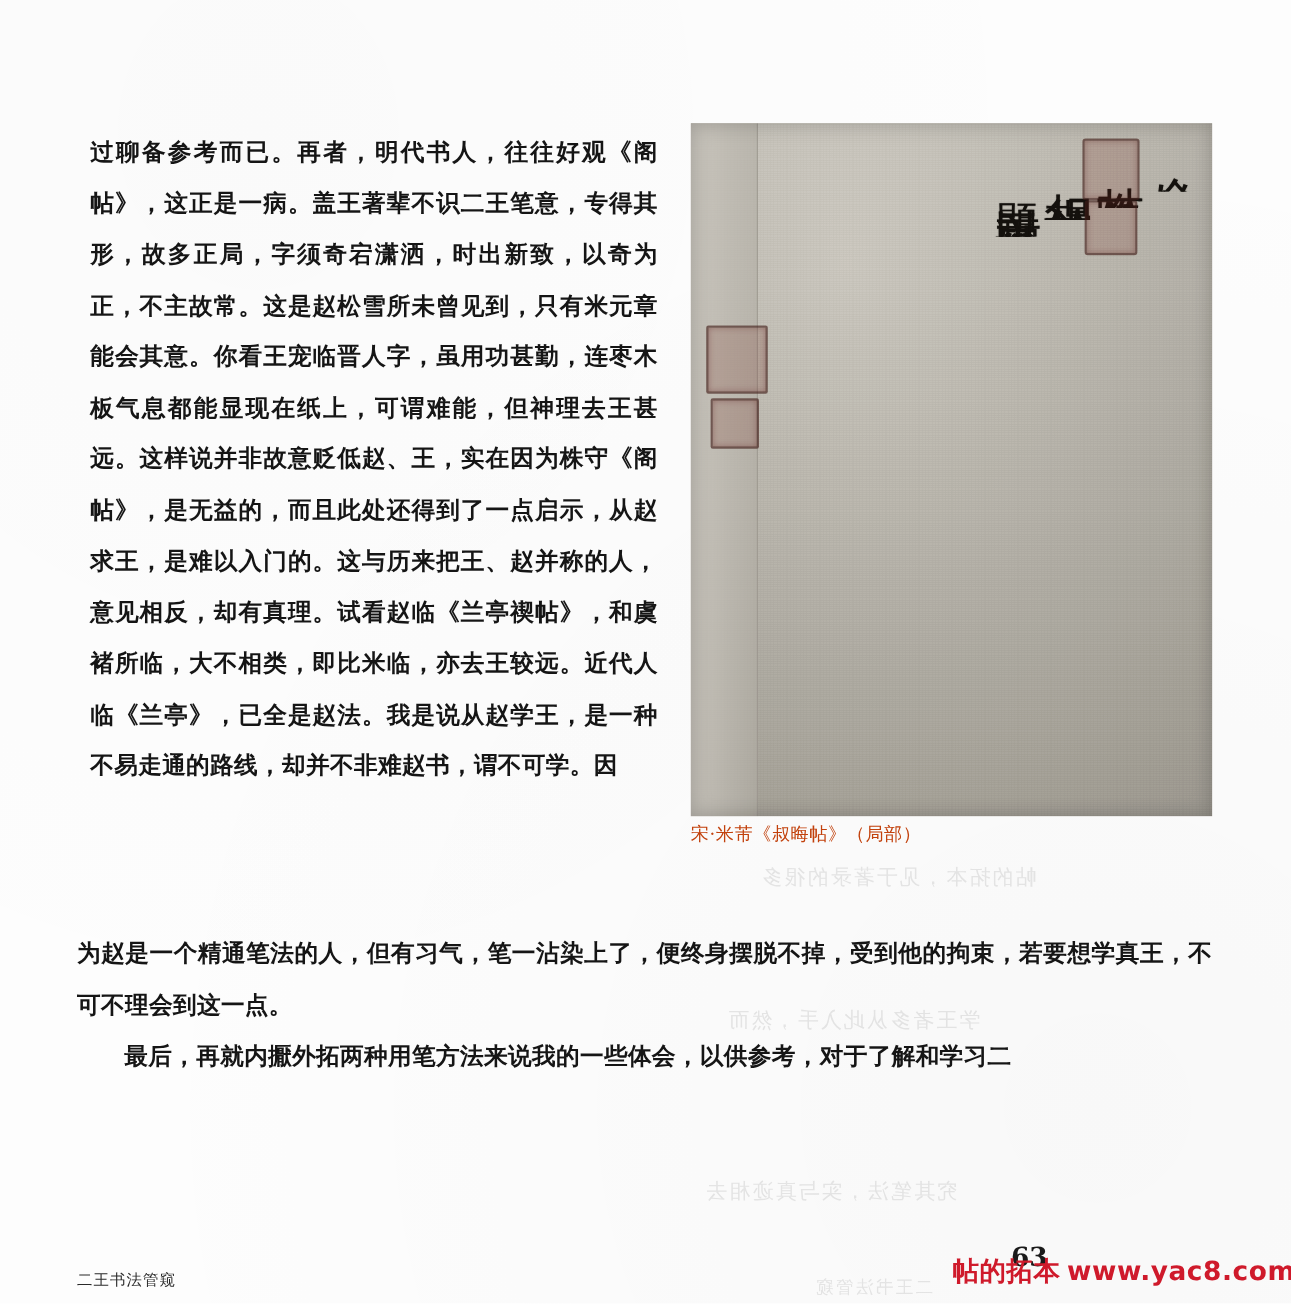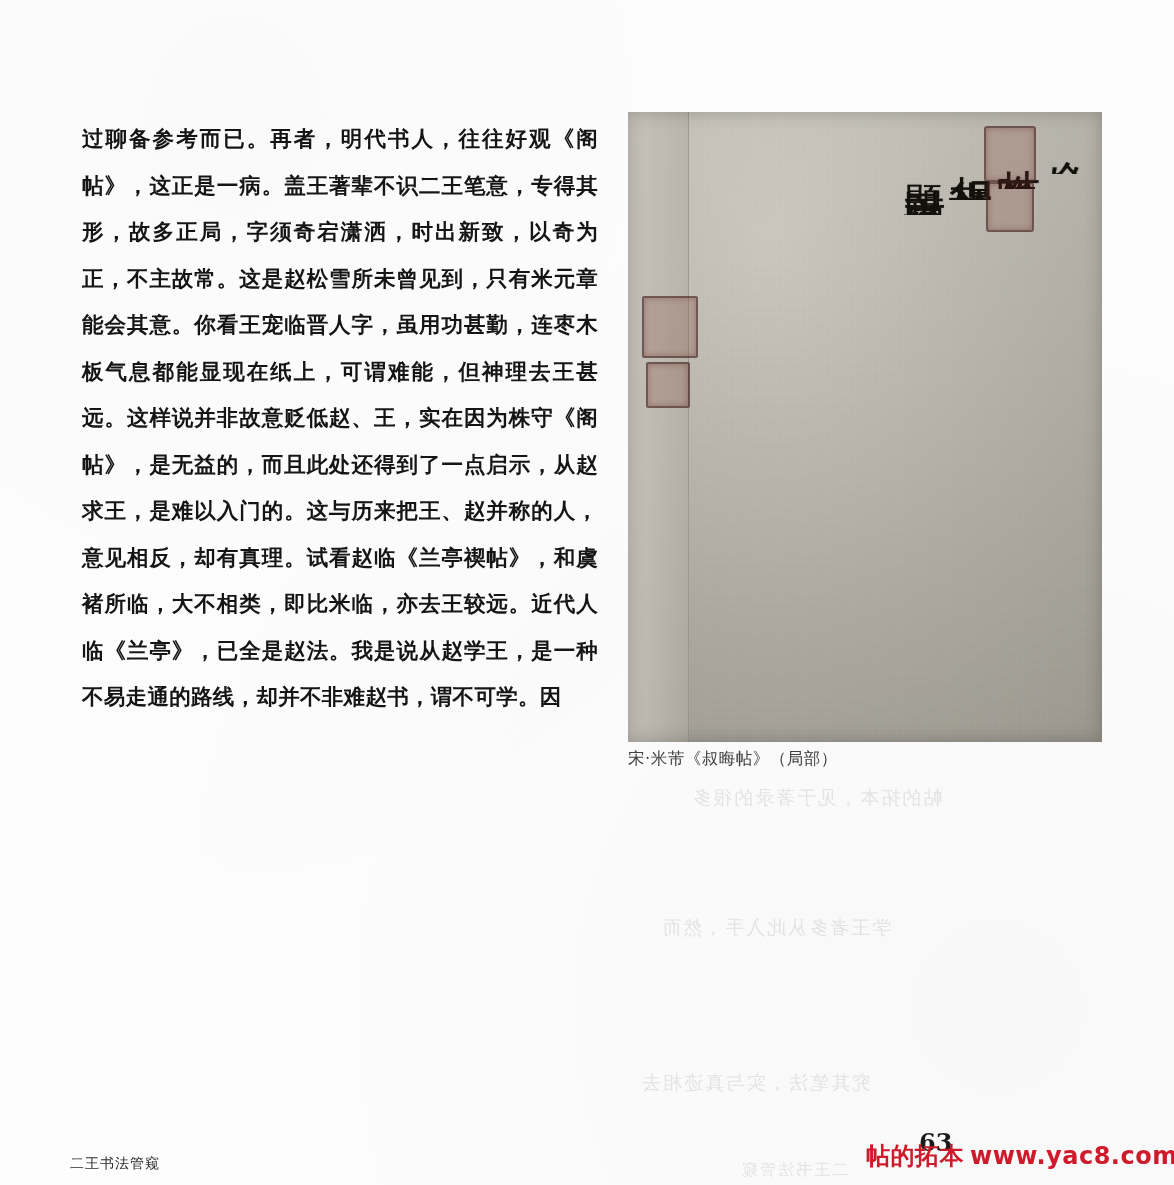--- a/index.html
+++ b/index.html
@@ -160,21 +160,21 @@
     height: 100%;
     background: linear-gradient(90deg, rgba(200,196,188,0.85), rgba(176,172,163,0.6));
     border-right: 1px solid rgba(80,75,68,0.35);
   }
   .fig-caption {
     position: absolute;
     left: 628px;
     top: 748px;
     font-size: 16.5px;
     font-family: "DejaVu Serif", "Liberation Serif", serif;
-    color: #404040;
+    color: #c2410c;
     letter-spacing: 0.5px;
     white-space: nowrap;
   }
 
   
   .footer-left {
     position: absolute;
     left: 70px;
     top: 1155px;
     font-size: 14px;
@@ -256,20 +256,22 @@
       <div class="seal s2"></div>
       <div class="seal s3"></div>
       <div class="seal s4"></div>
 
       <div class="fig-edge"></div>
     </div>
   </div>
   <div class="fig-caption">宋·米芾《叔晦帖》（局部）</div>
 
   <div class="full-width-block">
+    <p>为赵是一个精通笔法的人，但有习气，笔一沾染上了，便终身摆脱不掉，受到他的拘束，若要想学真王，不可不理会到这一点。</p>
+    <p class="indent">最后，再就内擫外拓两种用笔方法来说我的一些体会，以供参考，对于了解和学习二</p>
   </div>
 
   <div class="footer-left">二王书法管窥</div>
   <div class="page-number">63</div>
   <div class="watermark">
     <span>帖的拓本</span><span class="wm-url">www.yac8.com</span>
   </div>
 </div>
 
 </body></html>

